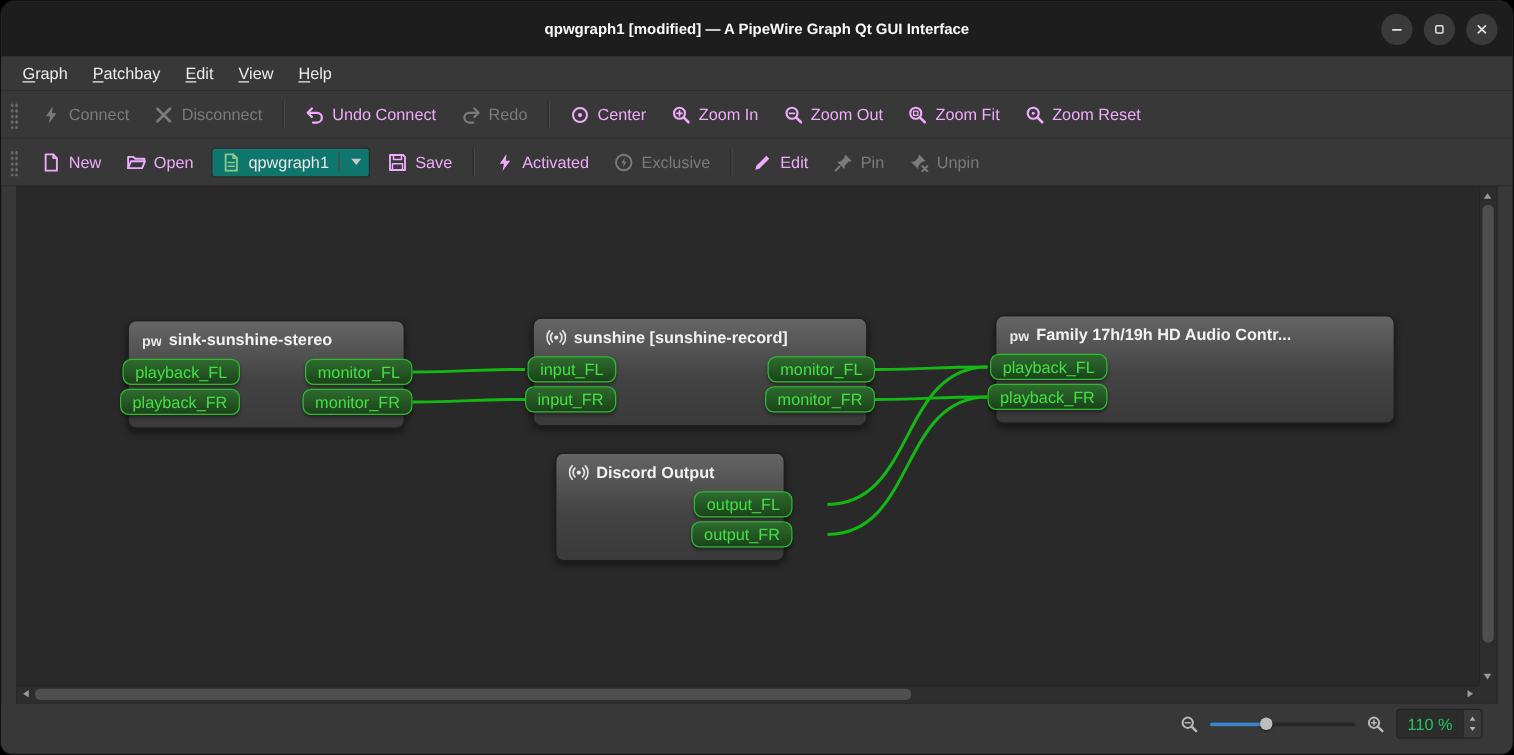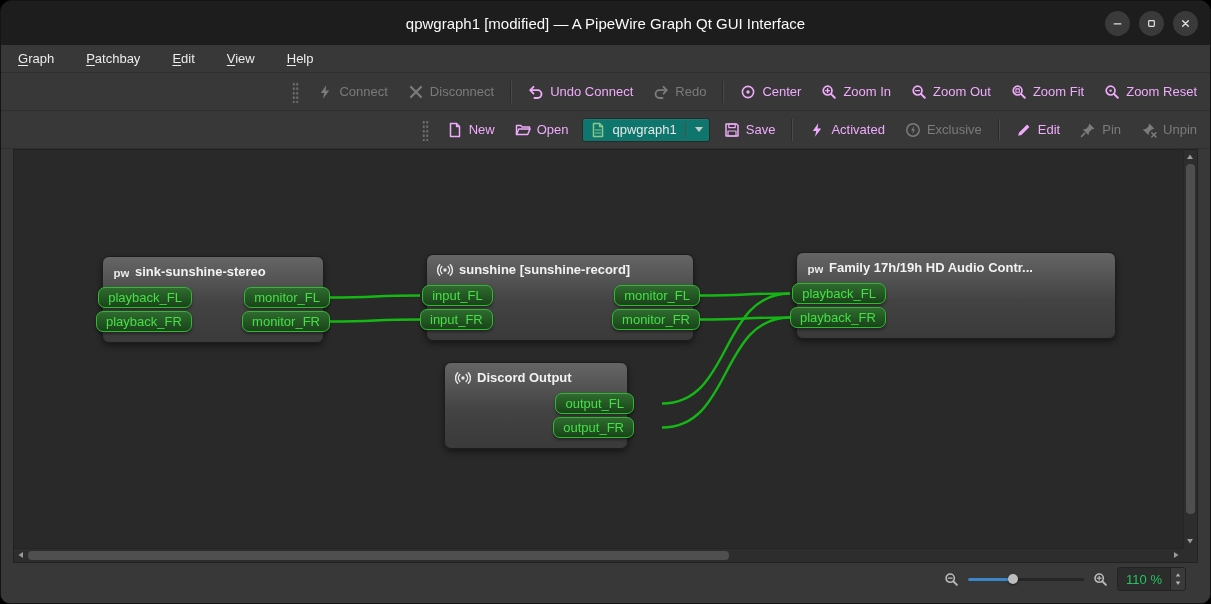--- a/index.html
+++ b/index.html
@@ -7,30 +7,30 @@
   .window{
     width:1211px;height:604px;margin:0 auto;position:relative;
     border-radius:12px 12px 10px 10px;overflow:hidden;
     background:#383838;border:1px solid #141414;
     display:flex;flex-direction:column;
     font-family:"Liberation Sans",sans-serif;color:#e8e8e8;font-size:13px;
     -webkit-user-select:none;user-select:none;
   }
   
   .titlebar{flex:0 0 44px;background:#1d1d1d;display:flex;align-items:center;justify-content:center;position:relative;}
-  .title{font-weight:normal;font-size:15px;color:#fafafa;}
+  .title{font-weight:bold;font-size:12px;color:#fafafa;}
   .win-controls{position:absolute;right:12px;top:0;height:100%;display:flex;align-items:center;gap:9px;}
   .win-btn{width:25px;height:25px;border-radius:50%;background:#3a3a3a;display:flex;align-items:center;justify-content:center;color:#e0e0e0;}
   .win-btn .icon{width:13px;height:13px;}
   
-  .menubar{flex:0 0 28px;background:#383838;display:flex;align-items:center;padding-left:8px;gap:14px;border-bottom:1px solid #2e2e2e;}
+  .menubar{flex:0 0 28px;background:#383838;display:flex;align-items:center;padding-left:8px;gap:2px;border-bottom:1px solid #2e2e2e;}
   .menu-item{padding:4px 9px;border-radius:3px;color:#ececec;}
   .menu-item u{text-decoration:underline;text-underline-offset:2px;}
   
-  .toolbar{flex:0 0 38px;background:#383838;display:flex;align-items:center;padding:0 4px;gap:2px;border-bottom:1px solid #2e2e2e;justify-content:flex-end;}
+  .toolbar{flex:0 0 38px;background:#383838;display:flex;align-items:center;padding:0 4px;gap:2px;border-bottom:1px solid #2e2e2e;}
   .grip{width:7px;height:22px;margin:0 7px 0 3px;
     background-image:radial-gradient(circle,#6c6c6c 1.1px,transparent 1.4px);
     background-size:3.5px 4.5px;background-position:0 1px;}
   .tb-btn{display:flex;align-items:center;gap:6px;padding:5px 9px;border-radius:3px;color:#f0abfc;white-space:nowrap;}
   .tb-btn.disabled{color:#7b7b7b;}
   .tb-sep{width:2px;height:22px;margin:0 5px;border-left:1px solid #2b2b2b;border-right:1px solid #4a4a4a;}
   .icon{display:inline-flex;width:16px;height:16px;flex:0 0 auto;}
   .icon svg{width:100%;height:100%;display:block;}
   .icon svg text{font-family:"Liberation Sans",sans-serif;}
   .icon.patchbay-file-icon{color:#8bc98b;}

